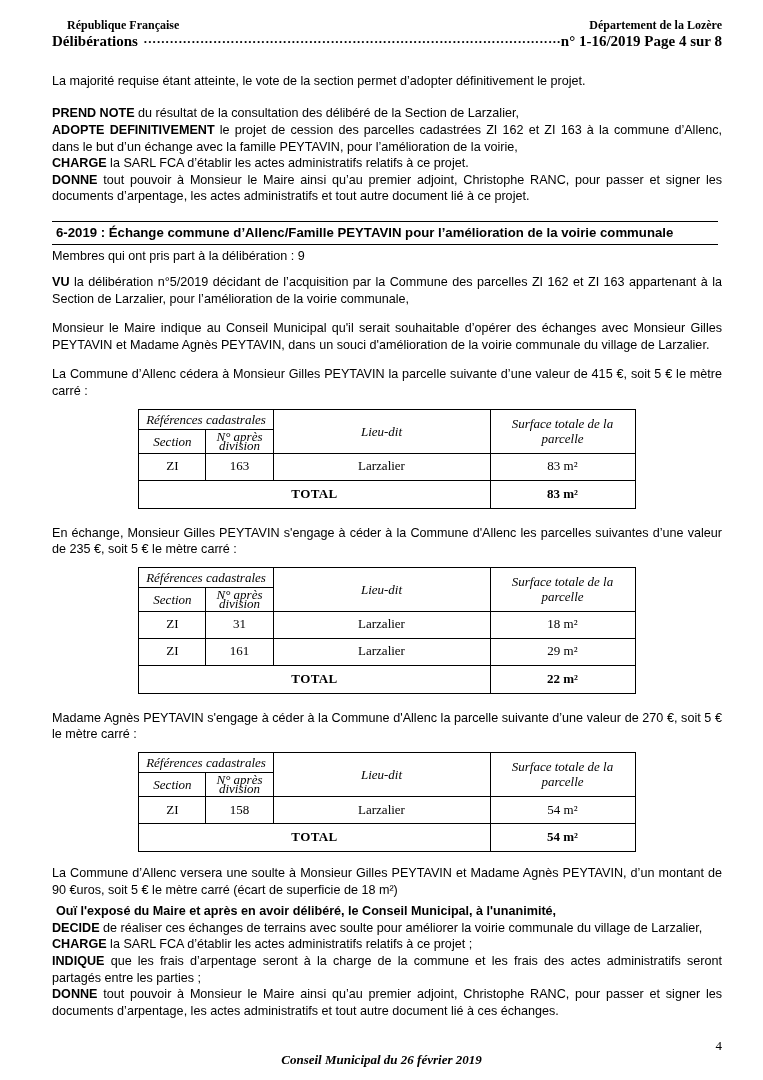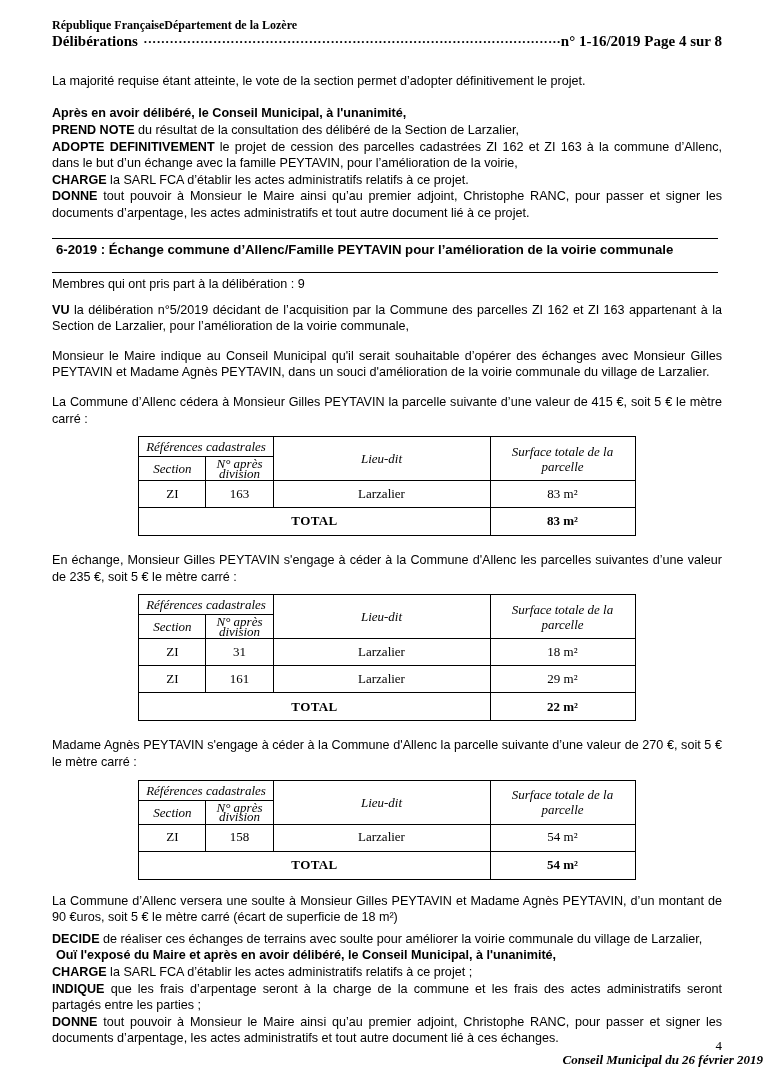--- a/index.html
+++ b/index.html
@@ -25,24 +25,25 @@
   }
 
   
   .runhead {
     font-family: "Liberation Serif", serif;
     font-size: 12.5px;
     line-height: 1.18;
   }
   .runhead-row1 {
     display: flex;
-    justify-content: flex-start;
+    justify-content: space-between;
     align-items: baseline;
     font-weight: bold;
     font-size: 12px;
+    margin-left: 15px;
   }
   .runhead-row2 {
     display: flex;
     align-items: flex-start;
     font-weight: bold;
     font-size: 15px;
     white-space: nowrap;
     margin-top: 1px;
   }
   .runhead-leader {
@@ -72,21 +73,21 @@
   .gap-sm { height: 9px; }
   .gap-xs { height: 5px; }
   b, .b { font-weight: bold; }
   .lead-indent { padding-left: 4px; }
 
   
   .delib-head {
     border-top: 1.6px solid #000;
     border-bottom: 1.6px solid #000;
     margin: 0 4px 0 0;
-    padding: 2px 0 14px 4px;
+    padding: 2px 0 3px 4px;
     font-weight: bold;
     font-size: 13.2px;
     line-height: 17px;
     white-space: nowrap;
   }
   .votes-row {
     display: flex;
     justify-content: flex-start;
     font-size: 12.6px;
     line-height: 17px;
@@ -151,21 +152,21 @@
     right: 41px;
     top: 1038px;
     font-family: "Liberation Serif", serif;
     font-size: 13px;
   }
   .footer {
     position: absolute;
     left: 0;
     right: 0;
     top: 1052px;
-    text-align: right;
+    text-align: center;
     font-family: "Liberation Serif", serif;
     font-style: italic;
     font-weight: bold;
     font-size: 13px;
   }
 </style>
 </head>
 <body>
 
 <div class="page">
@@ -181,21 +182,20 @@
       <span>n° 1-16/2019 Page 4 sur 8</span>
     </div>
   </div>
 
   <div class="body">
 
     <p class="para">La majorité requise étant atteinte, le vote de la section permet d’adopter définitivement le projet.</p>
 
     <div class="gap-lg"></div>
 
-    <p class="para b">Après en avoir délibéré, le Conseil Municipal, à l'unanimité,</p>
 
     <p class="para"><b>PREND NOTE</b><span> du résultat de la consultation des délibéré de la Section de Larzalier,</span></p>
 
     <p class="para"><b>ADOPTE DEFINITIVEMENT</b><span> le projet de cession des parcelles cadastrées ZI 162 et ZI 163 à la commune d’Allenc, dans le but d’un échange avec la famille PEYTAVIN, pour l’amélioration de la voirie,</span></p>
 
     <p class="para"><b>CHARGE</b><span> la SARL FCA d’établir les actes administratifs relatifs à ce projet.</span></p>
 
     <p class="para"><b>DONNE</b><span> tout pouvoir à Monsieur le Maire ainsi qu’au premier adjoint, Christophe RANC, pour passer et signer les documents d’arpentage, les actes administratifs et tout autre document lié à ce projet.</span></p>
 
     <div class="gap-lg"></div>
@@ -321,23 +321,23 @@
         </tr>
       </tbody>
     </table>
 
     <div class="gap-md"></div>
 
     <p class="para">La Commune d’Allenc versera une soulte à Monsieur Gilles PEYTAVIN et Madame Agnès PEYTAVIN, d’un montant de 90 €uros, soit 5 € le mètre carré (écart de superficie de 18 m²)</p>
 
     <div class="gap-xs"></div>
 
+    <p class="para b lead-indent">Ouï l'exposé du Maire et après en avoir délibéré, le Conseil Municipal, à l'unanimité,</p>
+
     <p class="para"><b>DECIDE</b><span> de réaliser ces échanges de terrains avec soulte pour améliorer la voirie communale du village de Larzalier,</span></p>
-
-    <p class="para b lead-indent">Ouï l'exposé du Maire et après en avoir délibéré, le Conseil Municipal, à l'unanimité,</p>
 
     <p class="para"><b>CHARGE</b><span> la SARL FCA d’établir les actes administratifs relatifs à ce projet ;</span></p>
 
     <p class="para"><b>INDIQUE</b><span> que les frais d’arpentage seront à la charge de la commune et les frais des actes administratifs seront partagés entre les parties ;</span></p>
 
     <p class="para"><b>DONNE</b><span> tout pouvoir à Monsieur le Maire ainsi qu’au premier adjoint, Christophe RANC, pour passer et signer les documents d’arpentage, les actes administratifs et tout autre document lié à ces échanges.</span></p>
 
   </div>
 
   <div class="pagenum">4</div>

